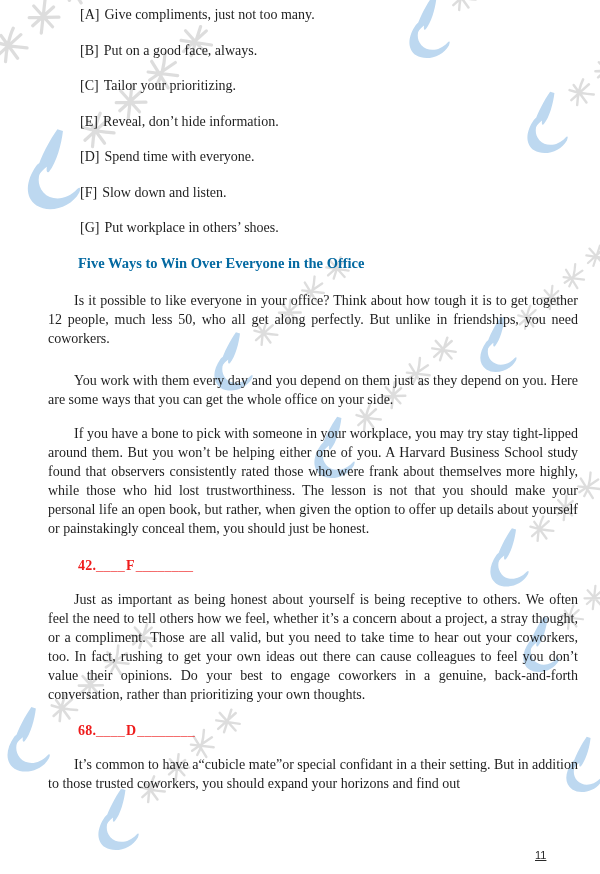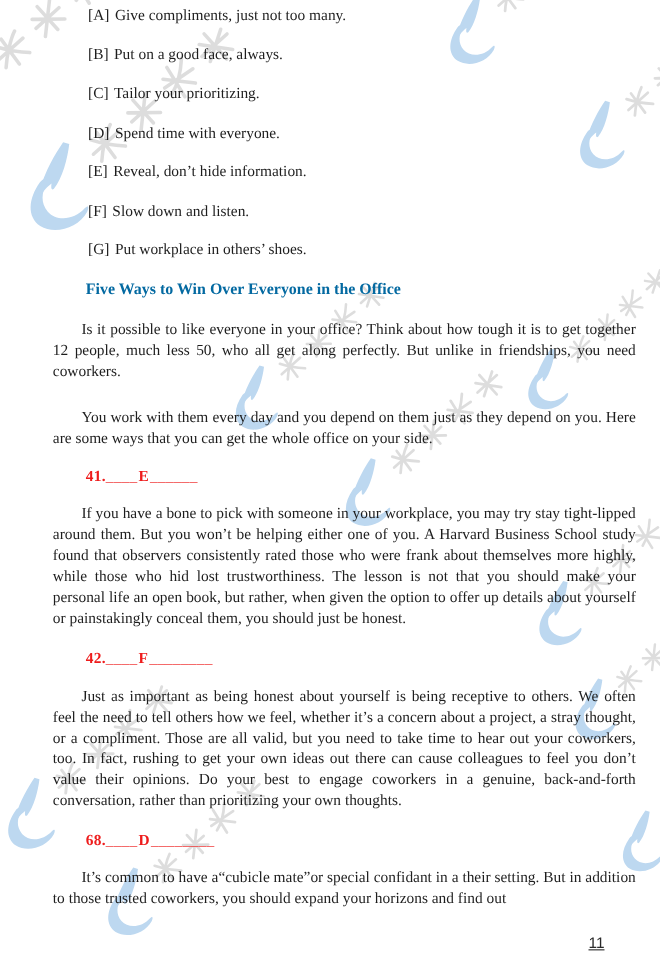--- a/index.html
+++ b/index.html
@@ -20,21 +20,21 @@
   .opt-text{margin-left:5px;}
   .title{font-size:14.5px;line-height:19px;font-weight:bold;margin:0 0 18px 30px;color:#0369a1;}
   .para{margin:0;text-align:justify;text-indent:26px;}
   .mb23{margin-bottom:23px}.mb18{margin-bottom:18px}.mb17{margin-bottom:17px}
   .mb16{margin-bottom:16px}.mb15{margin-bottom:15px}.mb13{margin-bottom:13px}
   .blank{margin:0 0 15px 30px;color:#ee1c1c;font-weight:bold;letter-spacing:.2px;}
   .q-line{font-weight:400;opacity:.85;}
   .q-ans{padding:0 1px;}
   .page-num{
     position:absolute;left:535px;top:849px;z-index:1;
-    font-family:"Liberation Sans","DejaVu Sans",sans-serif;font-size:14px;color:#2a2a2a;text-decoration:underline;
+    font-family:"Liberation Sans","DejaVu Sans",sans-serif;font-size:11px;color:#2a2a2a;text-decoration:underline;
   }
 </style>
 </head>
 <body>
 
 <div class="page">
 
   <div class="wm-layer" id="wm-layer">
       <div class="wm" style="left: -61px; top: 54px; transform: rotate(-42deg) scale(1.3);">
         <span class="wm-logo">
@@ -323,32 +323,31 @@
         </span>
       </div>
     </div>
 
   <main class="content">
 
     <section>
       <p class="opt"><span>[A]</span><span class="opt-text">Give compliments, just not too many.</span></p>
       <p class="opt"><span>[B]</span><span class="opt-text">Put on a good face, always.</span></p>
       <p class="opt"><span>[C]</span><span class="opt-text">Tailor your prioritizing.</span></p>
+      <p class="opt"><span>[E]</span><span class="opt-text">Reveal, don’t hide information.</span></p>
       <p class="opt"><span>[D]</span><span class="opt-text">Spend time with everyone.</span></p>
-      <p class="opt"><span>[E]</span><span class="opt-text">Reveal, don’t hide information.</span></p>
       <p class="opt"><span>[F]</span><span class="opt-text">Slow down and listen.</span></p>
       <p class="opt"><span>[G]</span><span class="opt-text">Put workplace in others’ shoes.</span></p>
     </section>
 
     <h1 class="title">Five Ways to Win Over Everyone in the Office</h1>
 
     <p class="para mb23">Is it possible to like everyone in your office? Think about how tough it is to get together 12 people, much less 50, who all get along perfectly. But unlike in friendships, you need coworkers.</p>
     <p class="para mb15">You work with them every day and you depend on them just as they depend on you. Here are some ways that you can get the whole office on your side.</p>
 
-    <p class="blank mb15"><span class="q-num">41.</span><span class="q-line">____</span><span class="q-ans">E</span><span class="q-line">______</span></p>
 
     <p class="para mb18">If you have a bone to pick with someone in your workplace, you may try stay tight-lipped around them. But you won’t be helping either one of you. A Harvard Business School study found that observers consistently rated those who were frank about themselves more highly, while those who hid lost trustworthiness. The lesson is not that you should make your personal life an open book, but rather, when given the option to offer up details about yourself or painstakingly conceal them, you should just be honest.</p>
 
     <p class="blank mb16"><span class="q-num">42.</span><span class="q-line">____</span><span class="q-ans">F</span><span class="q-line">________</span></p>
 
     <p class="para mb17">Just as important as being honest about yourself is being receptive to others. We often feel the need to tell others how we feel, whether it’s a concern about a project, a stray thought, or a compliment. Those are all valid, but you need to take time to hear out your coworkers, too. In fact, rushing to get your own ideas out there can cause colleagues to feel you don’t value their opinions. Do your best to engage coworkers in a genuine, back-and-forth conversation, rather than prioritizing your own thoughts.</p>
 
     <p class="blank mb13"><span class="q-num">68.</span><span class="q-line">____</span><span class="q-ans">D</span><span class="q-line">________</span></p>
 
     <p class="para">It’s common to have a“cubicle mate”or special confidant in a their setting. But in addition to those trusted coworkers, you should expand your horizons and find out</p>

